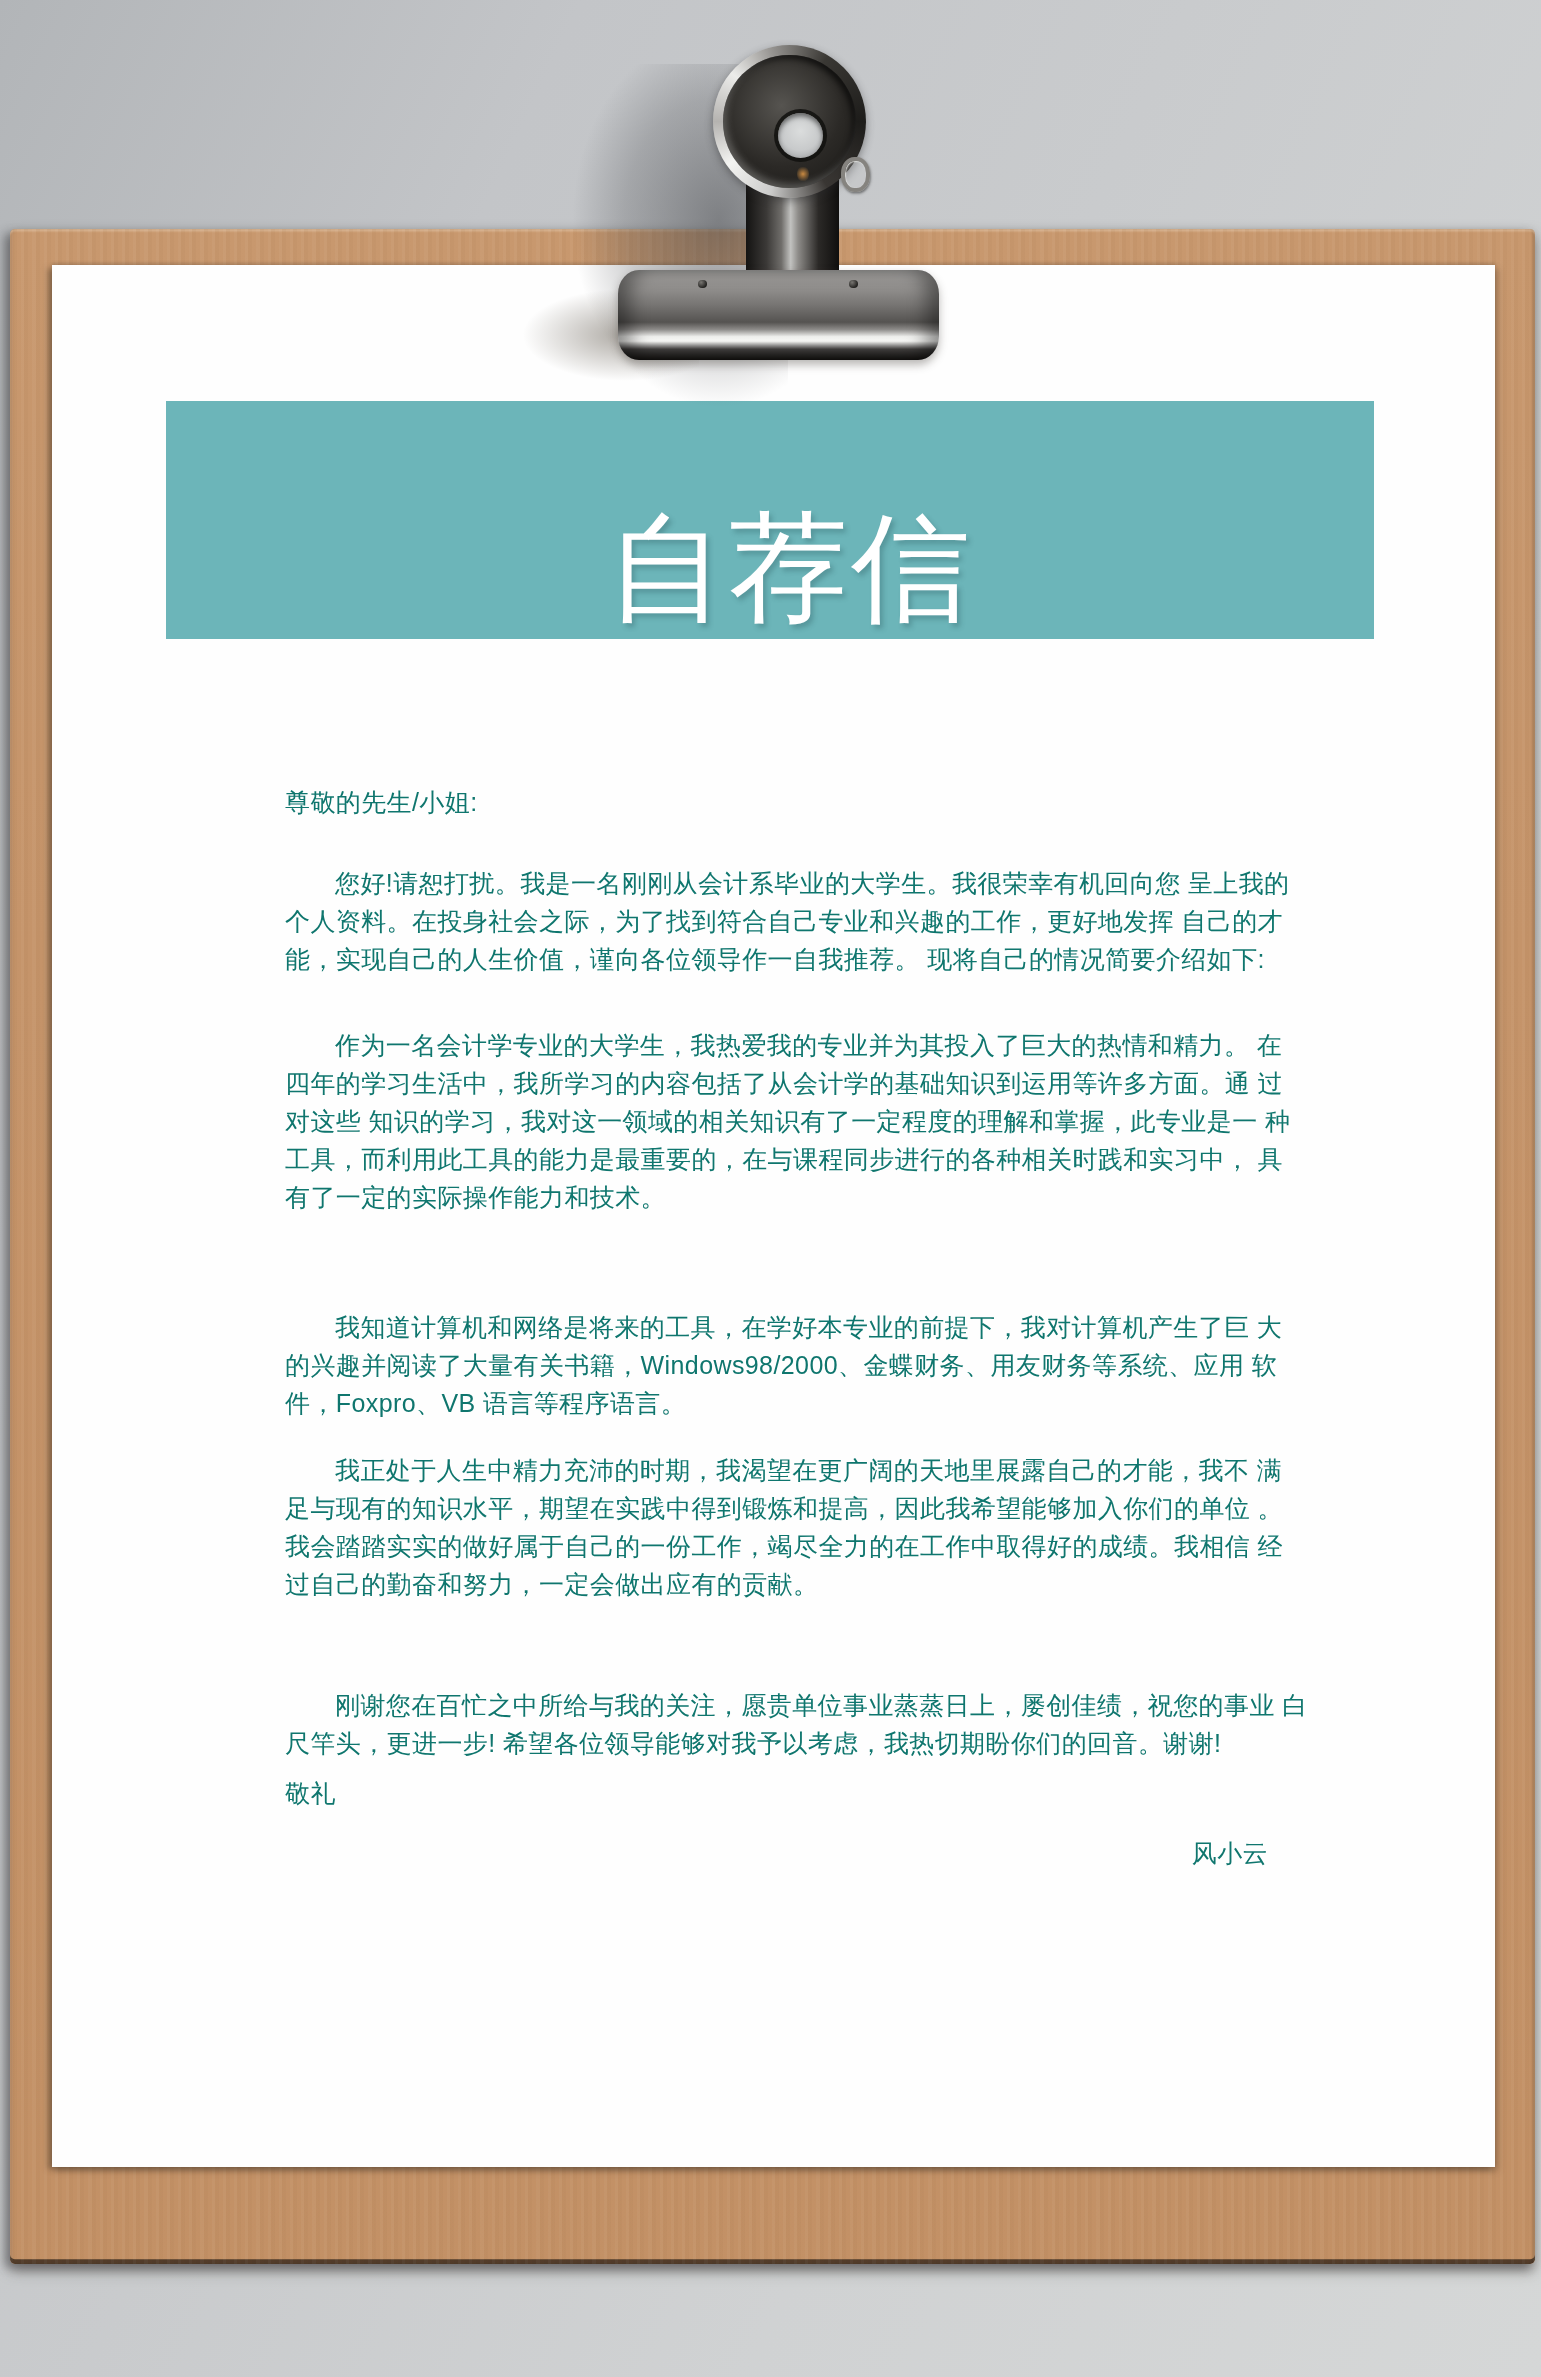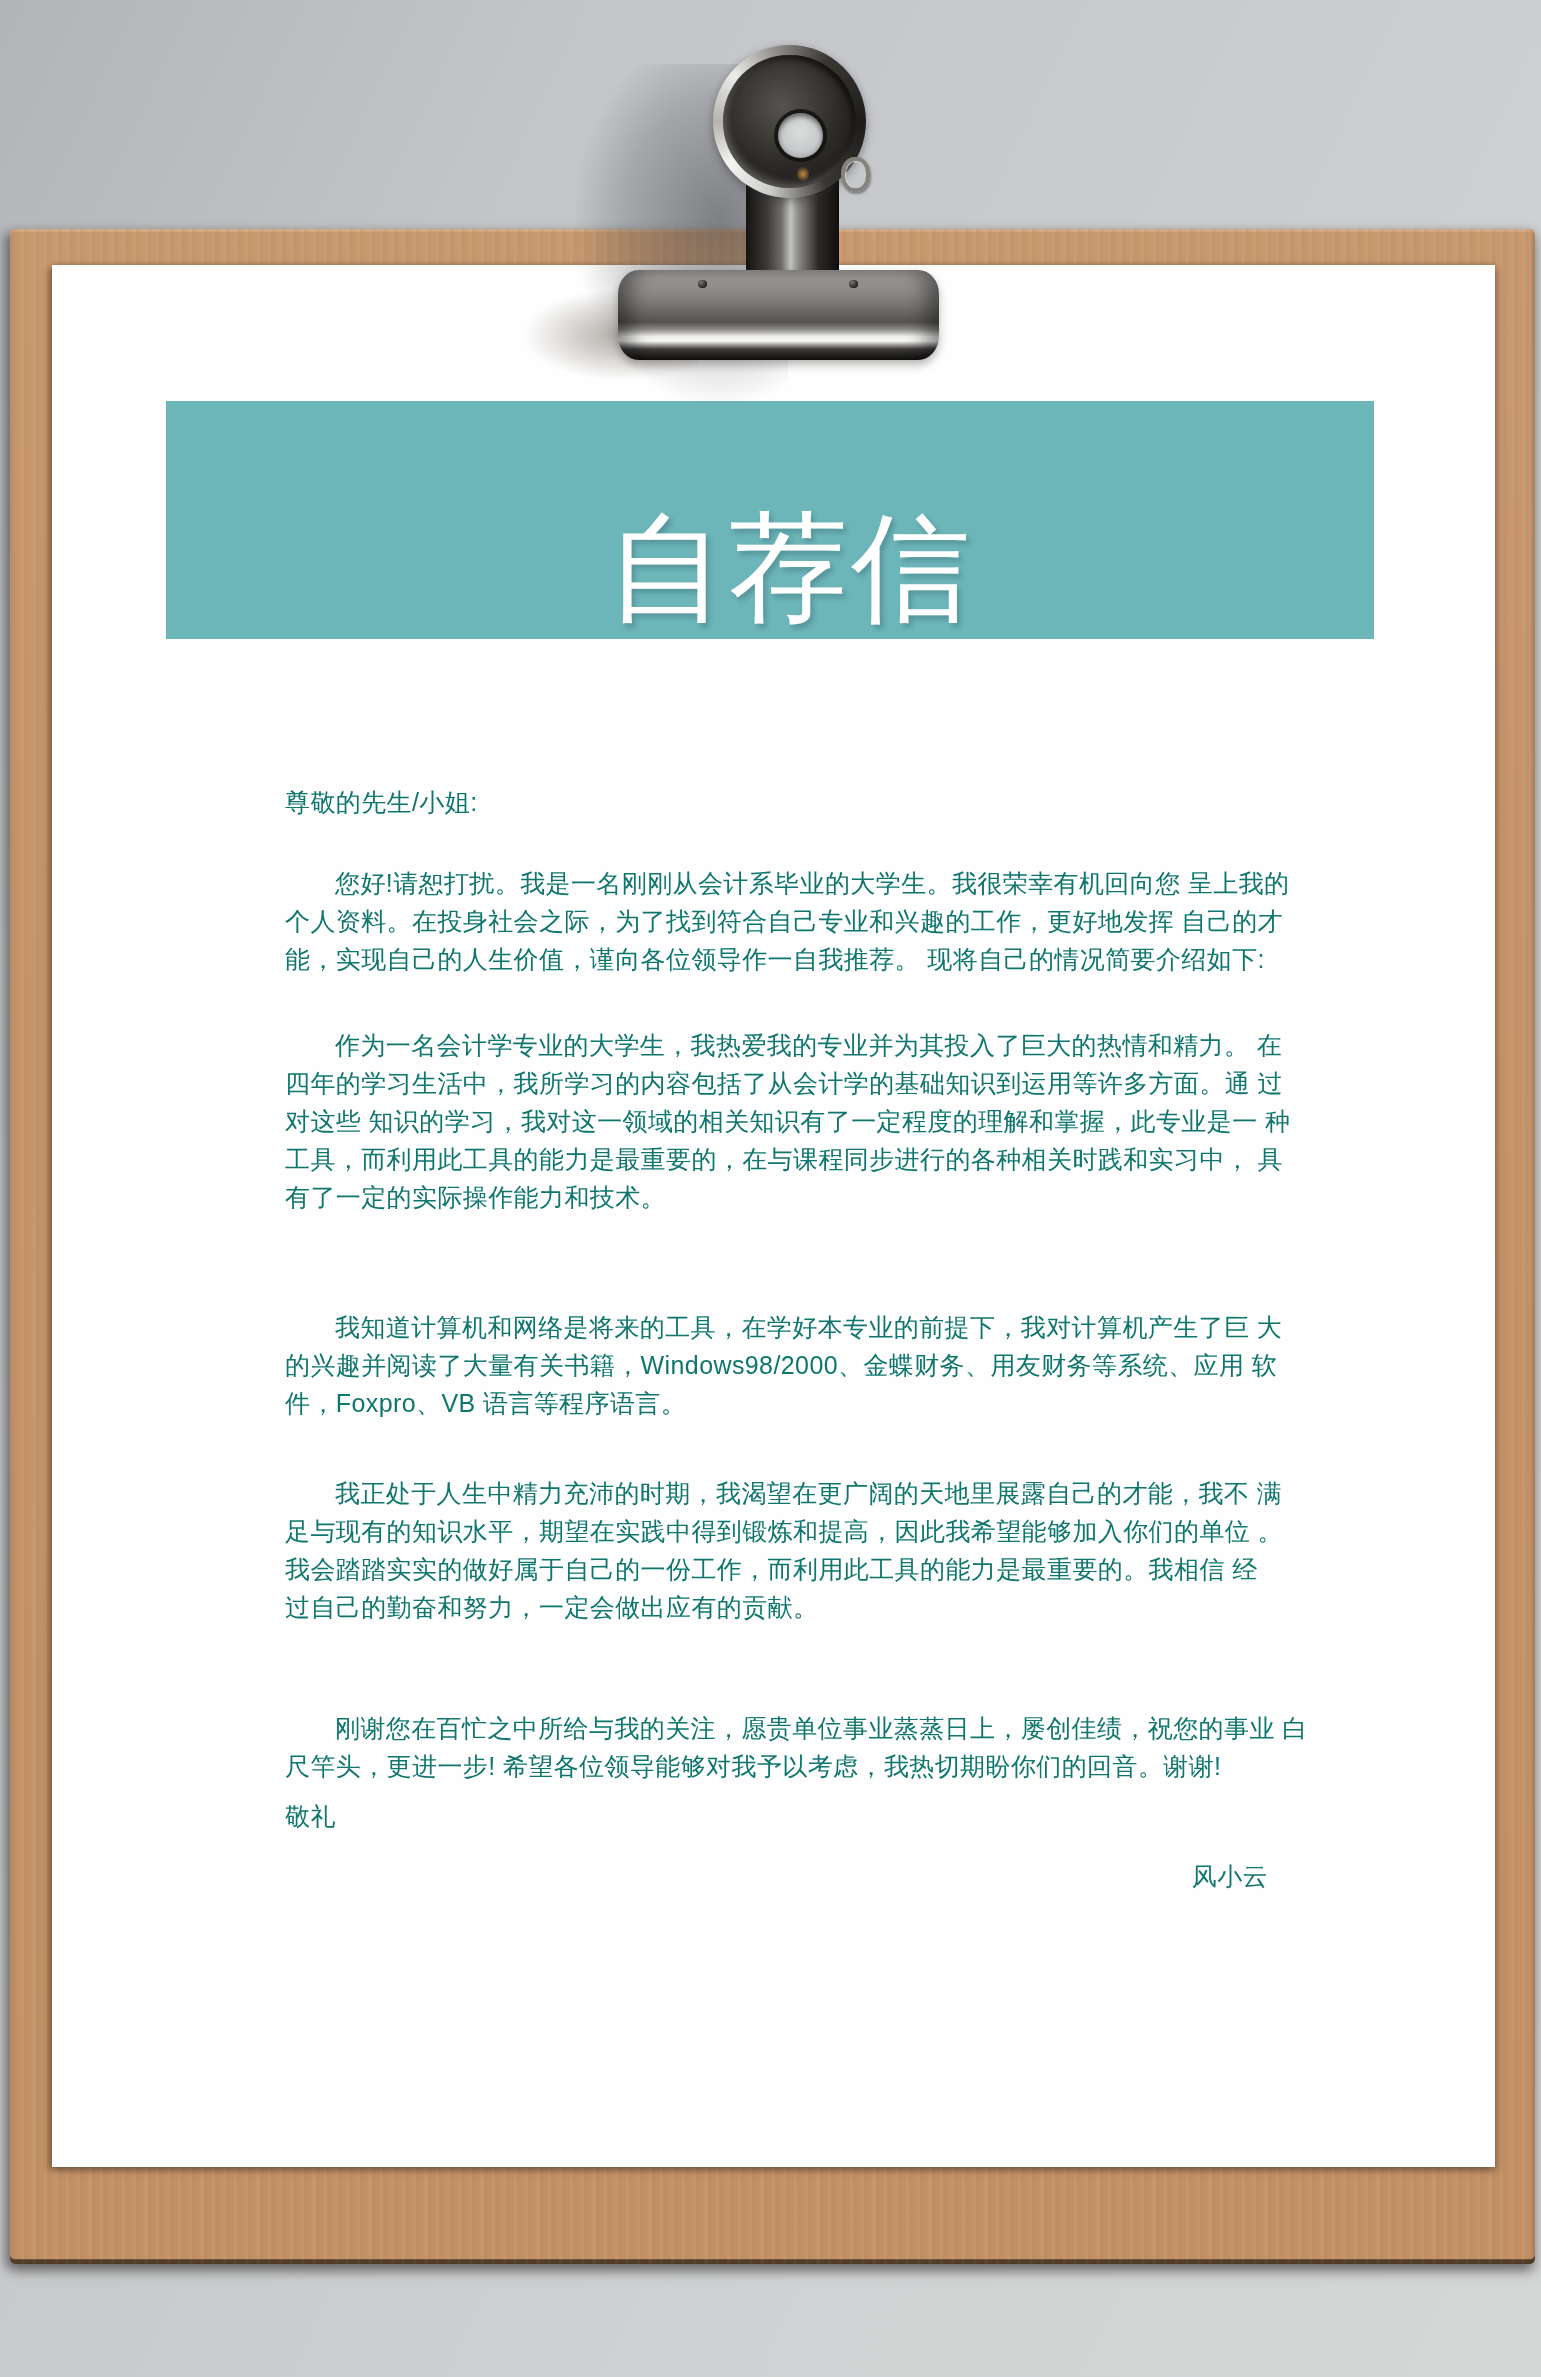--- a/index.html
+++ b/index.html
@@ -41,21 +41,21 @@
   
   .letter{
     position:absolute;left:285px;top:783px;width:983px;z-index:6;
     color:#3e3e3e;font-size:25px;line-height:38px;letter-spacing:0.4px;font-weight:400;
   }
   .line{white-space:nowrap;}
   .line.indent{text-indent:50px;}
   .para.p1{margin-top:43px}
   .para.p2{margin-top:48px}
   .para.p3{margin-top:92px}
-  .para.p4{margin-top:52px}
+  .para.p4{margin-top:29px}
   .para.p5{margin-top:83px}
   .closing-cizhi{margin-top:51px;text-indent:50px;}
   .closing-jingli{margin-top:12px;}
   .signature-line{margin-top:21.7px;text-align:right;}
   
   .clip-wall-shadow{
     position:absolute;left:571px;top:64px;width:217px;height:345px;z-index:7;
     background:radial-gradient(ellipse at 68% 45%,rgba(68,70,74,.55) 0%,rgba(68,70,74,.25) 45%,rgba(68,70,74,0) 70%);
   }
   .clip-bar-shadow{
@@ -129,21 +129,21 @@
         <div class="line">有了一定的实际操作能力和技术。</div>
       </div>
       <div class="para p3">
         <div class="line indent">我知道计算机和网络是将来的工具，在学好本专业的前提下，我对计算机产生了巨 大</div>
         <div class="line">的兴趣并阅读了大量有关书籍，Windows98/2000、金蝶财务、用友财务等系统、应用 软</div>
         <div class="line">件，Foxpro、VB 语言等程序语言。</div>
       </div>
       <div class="para p4">
         <div class="line indent">我正处于人生中精力充沛的时期，我渴望在更广阔的天地里展露自己的才能，我不 满</div>
         <div class="line">足与现有的知识水平，期望在实践中得到锻炼和提高，因此我希望能够加入你们的单位 。</div>
-        <div class="line">我会踏踏实实的做好属于自己的一份工作，而利用此工具的能力是最重要的。我相信 经</div>
+        <div class="line">我会踏踏实实的做好属于自己的一份工作，竭尽全力的在工作中取得好的成绩。我相信 经</div>
         <div class="line">过自己的勤奋和努力，一定会做出应有的贡献。</div>
       </div>
       <div class="para p5">
         <div class="line indent">刚谢您在百忙之中所给与我的关注，愿贵单位事业蒸蒸日上，屡创佳绩，祝您的事业 白</div>
         <div class="line">尺竿头，更进一步! 希望各位领导能够对我予以考虑，我热切期盼你们的回音。谢谢!</div>
       </div>
     </div>
   <div class="line closing-jingli">敬礼</div>
   <div class="line signature-line">风小云</div>
 </div>

